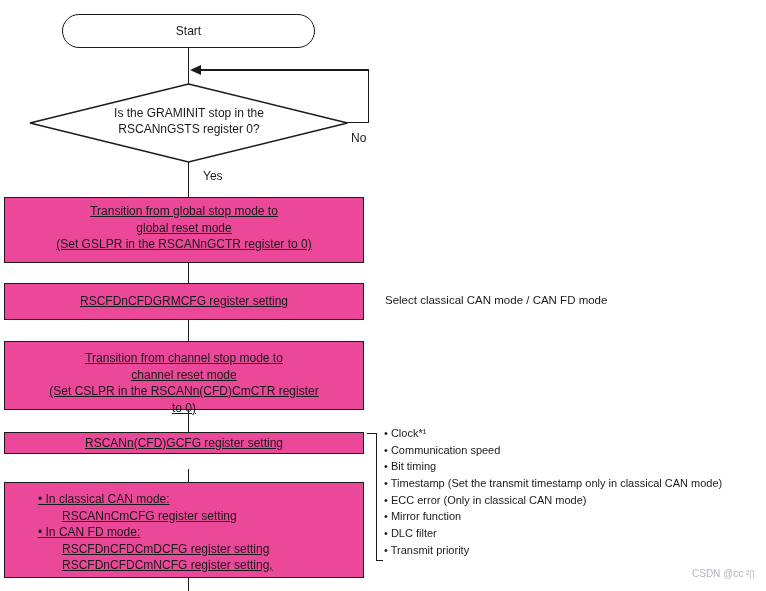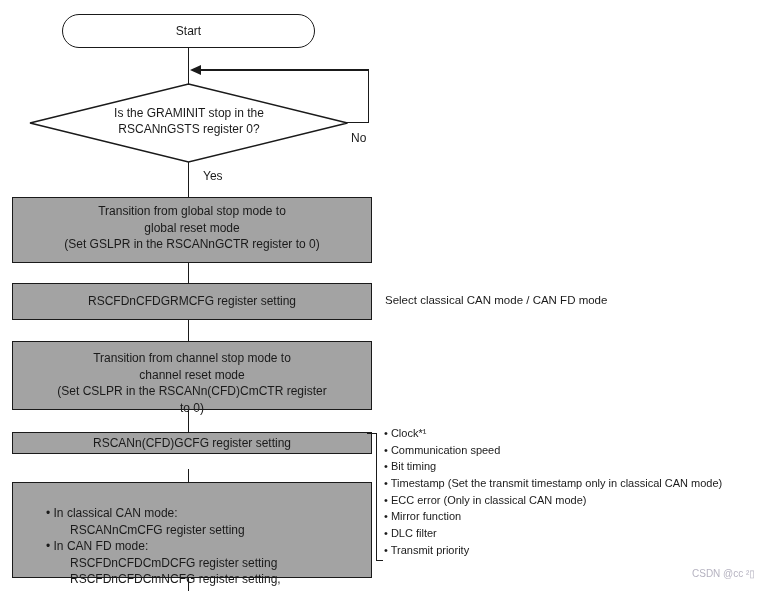--- a/index.html
+++ b/index.html
@@ -3,23 +3,23 @@
 <meta charset="utf-8">
 <style>
   html,body { margin:0; padding:0; background:#ffffff; }
   .canvas {
     position:relative; width:766px; height:591px; background:#ffffff;
     font-family:"Liberation Sans", sans-serif; color:#1a1a1a; overflow:hidden;
   }
   .vline { position:absolute; width:1.5px; background:#1a1a1a; }
   .hline { position:absolute; height:1.5px; background:#1a1a1a; }
   .box {
-    position:absolute; left:12px; width:360px; box-sizing:border-box;
-    border:1.5px solid #1a1a1a; background:#a3a3a3;
-    font-size:12px; line-height:16.5px; text-align:center;
+    position:absolute; left:4px; width:360px; box-sizing:border-box;
+    border:1.5px solid #1a1a1a; background:#ec4899;
+    font-size:12px; line-height:16.5px; text-align:center;text-decoration:underline;
   }
   .flexcenter { display:flex; align-items:center; justify-content:center; }
   .stadium {
     position:absolute; left:62px; top:14px; width:253px; height:34px;
     box-sizing:border-box; border:1.5px solid #1a1a1a; border-radius:17px;
     background:#fff; font-size:12px;
   }
   .blockline { display:block; }
   .diamond-svg { position:absolute; left:29px; top:83px; }
   .diamond-text {
@@ -31,21 +31,21 @@
     position:absolute; left:189.5px; top:64.5px; width:0; height:0;
     border-top:5.5px solid transparent; border-bottom:5.5px solid transparent;
     border-right:11px solid #1a1a1a;
   }
   .annotation { position:absolute; font-size:11.5px; }
   .notes {
     position:absolute; left:384px; top:425px;
     font-size:11px; line-height:16.65px;
   }
   .note-item { display:block; white-space:nowrap; }
-  .b5-wrap { text-align:left; padding-top:22px; }
+  .b5-wrap { text-align:left; padding-top:8px; }
   .b5-main { display:block; padding-left:33px; }
   .b5-sub  { display:block; padding-left:57px; }
   #box1 { top:197px; height:66px; padding-top:5px; }
   #box2 { top:283px; height:37px; }
   #box3 { top:341px; height:69px; padding-top:8px; }
   #box4 { top:432px; height:22px; }
   #box5 { top:482px; height:96px; }
   .watermark {
     position:absolute; left:684px; top:568px; font-size:10px;
     color:#b5b2c0; white-space:nowrap;margin-left:8px;

